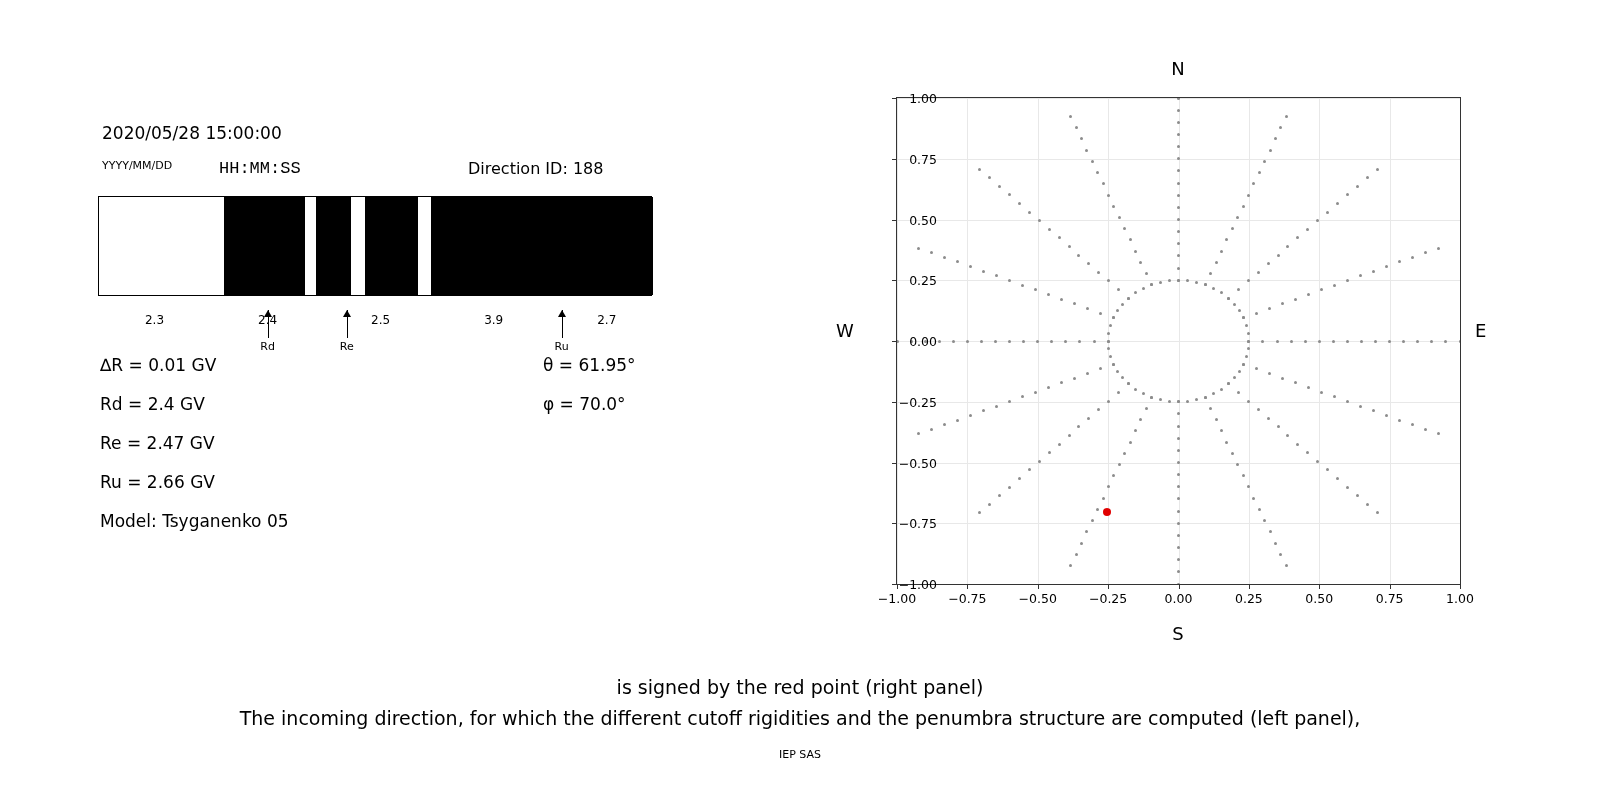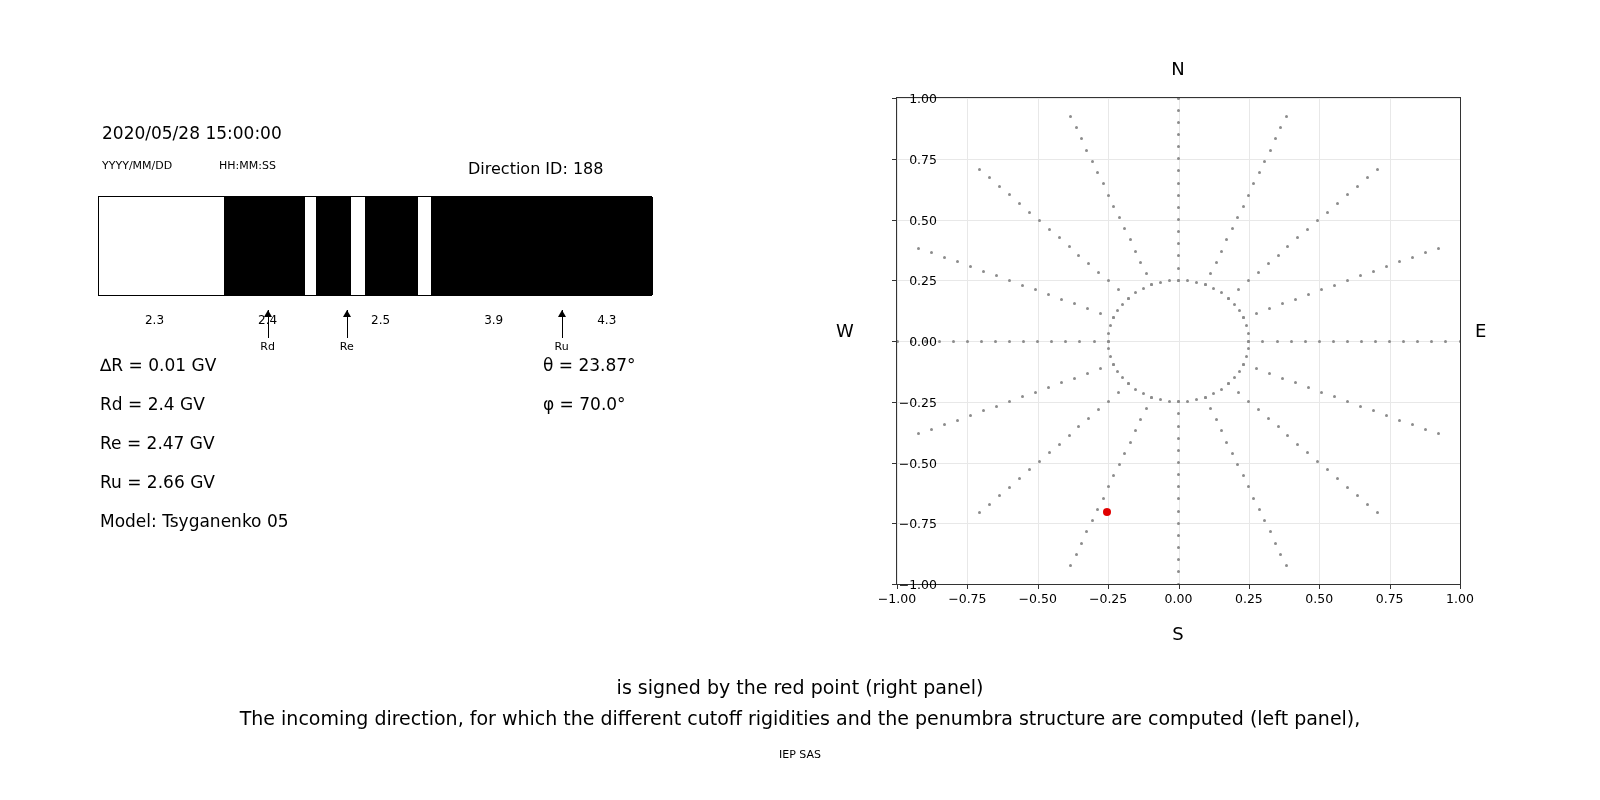--- a/index.html
+++ b/index.html
@@ -39,21 +39,22 @@
   .fmt-date {
     position: absolute;
     left: 102px;
     top: 159px;
     font-size: 11px;
   }
   .fmt-time {
     position: absolute;
     left: 219px;
     top: 159px;
-    font-size: 11px;
+    font-size: 17px;
+    font-family: Liberation Mono, monospace;
   }
   .direction-id {
     position: absolute;
     left: 468px;
     top: 159px;
     font-size: 16px;
   }
 
   
   #penumbra-wrap {
@@ -241,35 +242,35 @@
       <div class="band" style="left: 217.078px; width: 35.049px;"></div>
       <div class="band" style="left: 265.694px; width: 53.1388px;"></div>
       <div class="band" style="left: 332.4px; width: 133.412px;"></div>
       <div class="band" style="left: 465.812px; width: 88.1878px;"></div>
     </div>
   <div id="penumbra-axis">
       <div class="tick-label" style="left: 56.5306px;">2.3</div>
       <div class="tick-label" style="left: 169.592px;">2.4</div>
       <div class="tick-label" style="left: 282.653px;">2.5</div>
       <div class="tick-label" style="left: 395.714px;">3.9</div>
-      <div class="tick-label" style="left: 508.776px;">4.3</div>
+      <div class="tick-label" style="left: 508.776px;">2.7</div>
       <div class="marker-arrow" style="left: 169.592px;"></div>
       <div class="marker-label" style="left: 169.592px;">Rd</div>
       <div class="marker-arrow" style="left: 248.735px;"></div>
       <div class="marker-label" style="left: 248.735px;">Re</div>
       <div class="marker-arrow" style="left: 463.551px;"></div>
       <div class="marker-label" style="left: 463.551px;">Ru</div>
     </div>
 
   <div class="val left-col r0">∆R = 0.01 GV</div>
   <div class="val left-col r1">Rd = 2.4 GV</div>
   <div class="val left-col r2">Re = 2.47 GV</div>
   <div class="val left-col r3">Ru = 2.66 GV</div>
   <div class="val left-col r4">Model: Tsyganenko 05</div>
-  <div class="val right-col r0">θ = 23.87°</div>
+  <div class="val right-col r0">θ = 61.95°</div>
   <div class="val right-col r1">φ = 70.0°</div>
 </div>
 
 <div id="right-panel">
   <div class="compass" id="compass-n">N</div>
   <div class="compass" id="compass-s">S</div>
   <div class="compass" id="compass-w">W</div>
   <div class="compass" id="compass-e">E</div>
   <div class="ytick-wrap" id="ytick-wrap"></div>
   <div id="xtick-wrap"></div>

